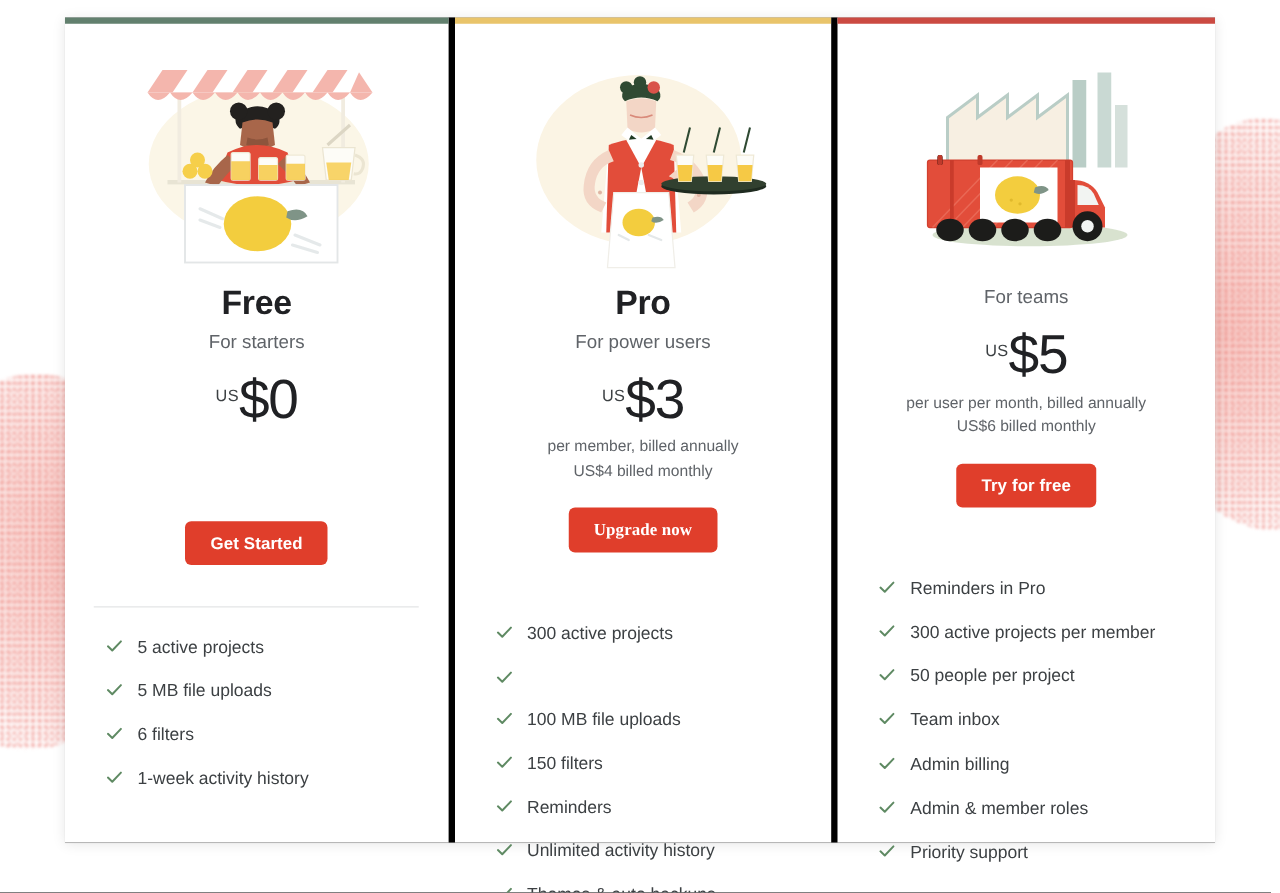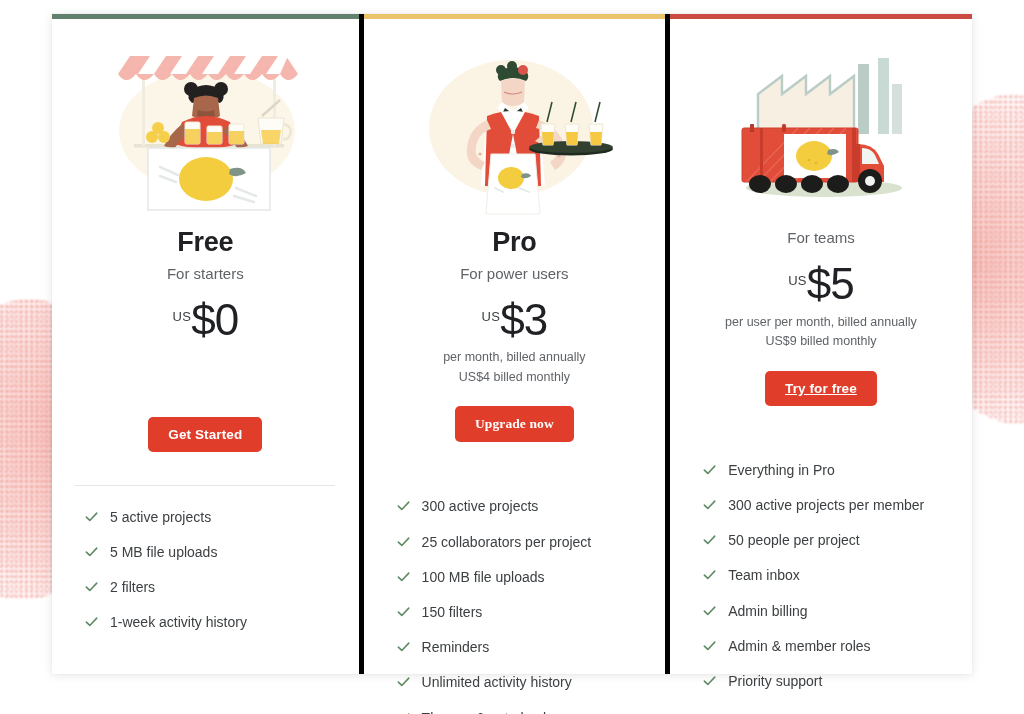--- a/index.html
+++ b/index.html
@@ -281,21 +281,21 @@
             </svg>
           </span>
         <span class="feature-text">5 MB file uploads</span>
       </li>
       <li class="feature-item">
         <span class="check-icon">
             <svg viewBox="0 0 16 16">
               <path d="M2.5 8.6 L6.2 12.2 L13.6 4.4" fill="none" stroke="#5f8a63" stroke-width="1.7" stroke-linecap="round" stroke-linejoin="round"></path>
             </svg>
           </span>
-        <span class="feature-text">2 filters</span>
+        <span class="feature-text">6 filters</span>
       </li>
       <li class="feature-item">
         <span class="check-icon">
             <svg viewBox="0 0 16 16">
               <path d="M2.5 8.6 L6.2 12.2 L13.6 4.4" fill="none" stroke="#5f8a63" stroke-width="1.7" stroke-linecap="round" stroke-linejoin="round"></path>
             </svg>
           </span>
         <span class="feature-text">1-week activity history</span>
       </li>
     </ul>
@@ -361,21 +361,21 @@
 
     <div class="plan-name">Pro</div>
     <div class="plan-tagline">For power users</div>
 
     <div class="price-row">
       <span class="price-currency">US</span>
       <span class="price-amount">$3</span>
     </div>
 
     <div class="billing-note">
-      <span>per month, billed annually</span>
+      <span>per member, billed annually</span>
       <span class="line2">US$4 billed monthly</span>
     </div>
 
     <button class="cta-button" style="background: rgb(224, 62, 43); color: rgb(255, 255, 255); font-family: Liberation Serif, serif;">Upgrade now</button>
 
     <div class="divider"></div>
 
     <ul class="feature-list">
       <li class="feature-item">
         <span class="check-icon">
@@ -384,21 +384,20 @@
             </svg>
           </span>
         <span class="feature-text">300 active projects</span>
       </li>
       <li class="feature-item">
         <span class="check-icon">
             <svg viewBox="0 0 16 16">
               <path d="M2.5 8.6 L6.2 12.2 L13.6 4.4" fill="none" stroke="#5f8a63" stroke-width="1.7" stroke-linecap="round" stroke-linejoin="round"></path>
             </svg>
           </span>
-        <span class="feature-text">25 collaborators per project</span>
       </li>
       <li class="feature-item">
         <span class="check-icon">
             <svg viewBox="0 0 16 16">
               <path d="M2.5 8.6 L6.2 12.2 L13.6 4.4" fill="none" stroke="#5f8a63" stroke-width="1.7" stroke-linecap="round" stroke-linejoin="round"></path>
             </svg>
           </span>
         <span class="feature-text">100 MB file uploads</span>
       </li>
       <li class="feature-item">
@@ -486,35 +485,35 @@
 
     <div class="plan-tagline">For teams</div>
 
     <div class="price-row">
       <span class="price-currency">US</span>
       <span class="price-amount">$5</span>
     </div>
 
     <div class="billing-note">
       <span>per user per month, billed annually</span>
-      <span class="line2">US$9 billed monthly</span>
-    </div>
-
-    <button class="cta-button" style="background: rgb(224, 62, 43); color: rgb(255, 255, 255); text-decoration: underline;">Try for free</button>
+      <span class="line2">US$6 billed monthly</span>
+    </div>
+
+    <button class="cta-button" style="background: rgb(224, 62, 43); color: rgb(255, 255, 255);">Try for free</button>
 
     <div class="divider"></div>
 
     <ul class="feature-list">
       <li class="feature-item">
         <span class="check-icon">
             <svg viewBox="0 0 16 16">
               <path d="M2.5 8.6 L6.2 12.2 L13.6 4.4" fill="none" stroke="#5f8a63" stroke-width="1.7" stroke-linecap="round" stroke-linejoin="round"></path>
             </svg>
           </span>
-        <span class="feature-text">Everything in Pro</span>
+        <span class="feature-text">Reminders in Pro</span>
       </li>
       <li class="feature-item">
         <span class="check-icon">
             <svg viewBox="0 0 16 16">
               <path d="M2.5 8.6 L6.2 12.2 L13.6 4.4" fill="none" stroke="#5f8a63" stroke-width="1.7" stroke-linecap="round" stroke-linejoin="round"></path>
             </svg>
           </span>
         <span class="feature-text">300 active projects per member</span>
       </li>
       <li class="feature-item">

